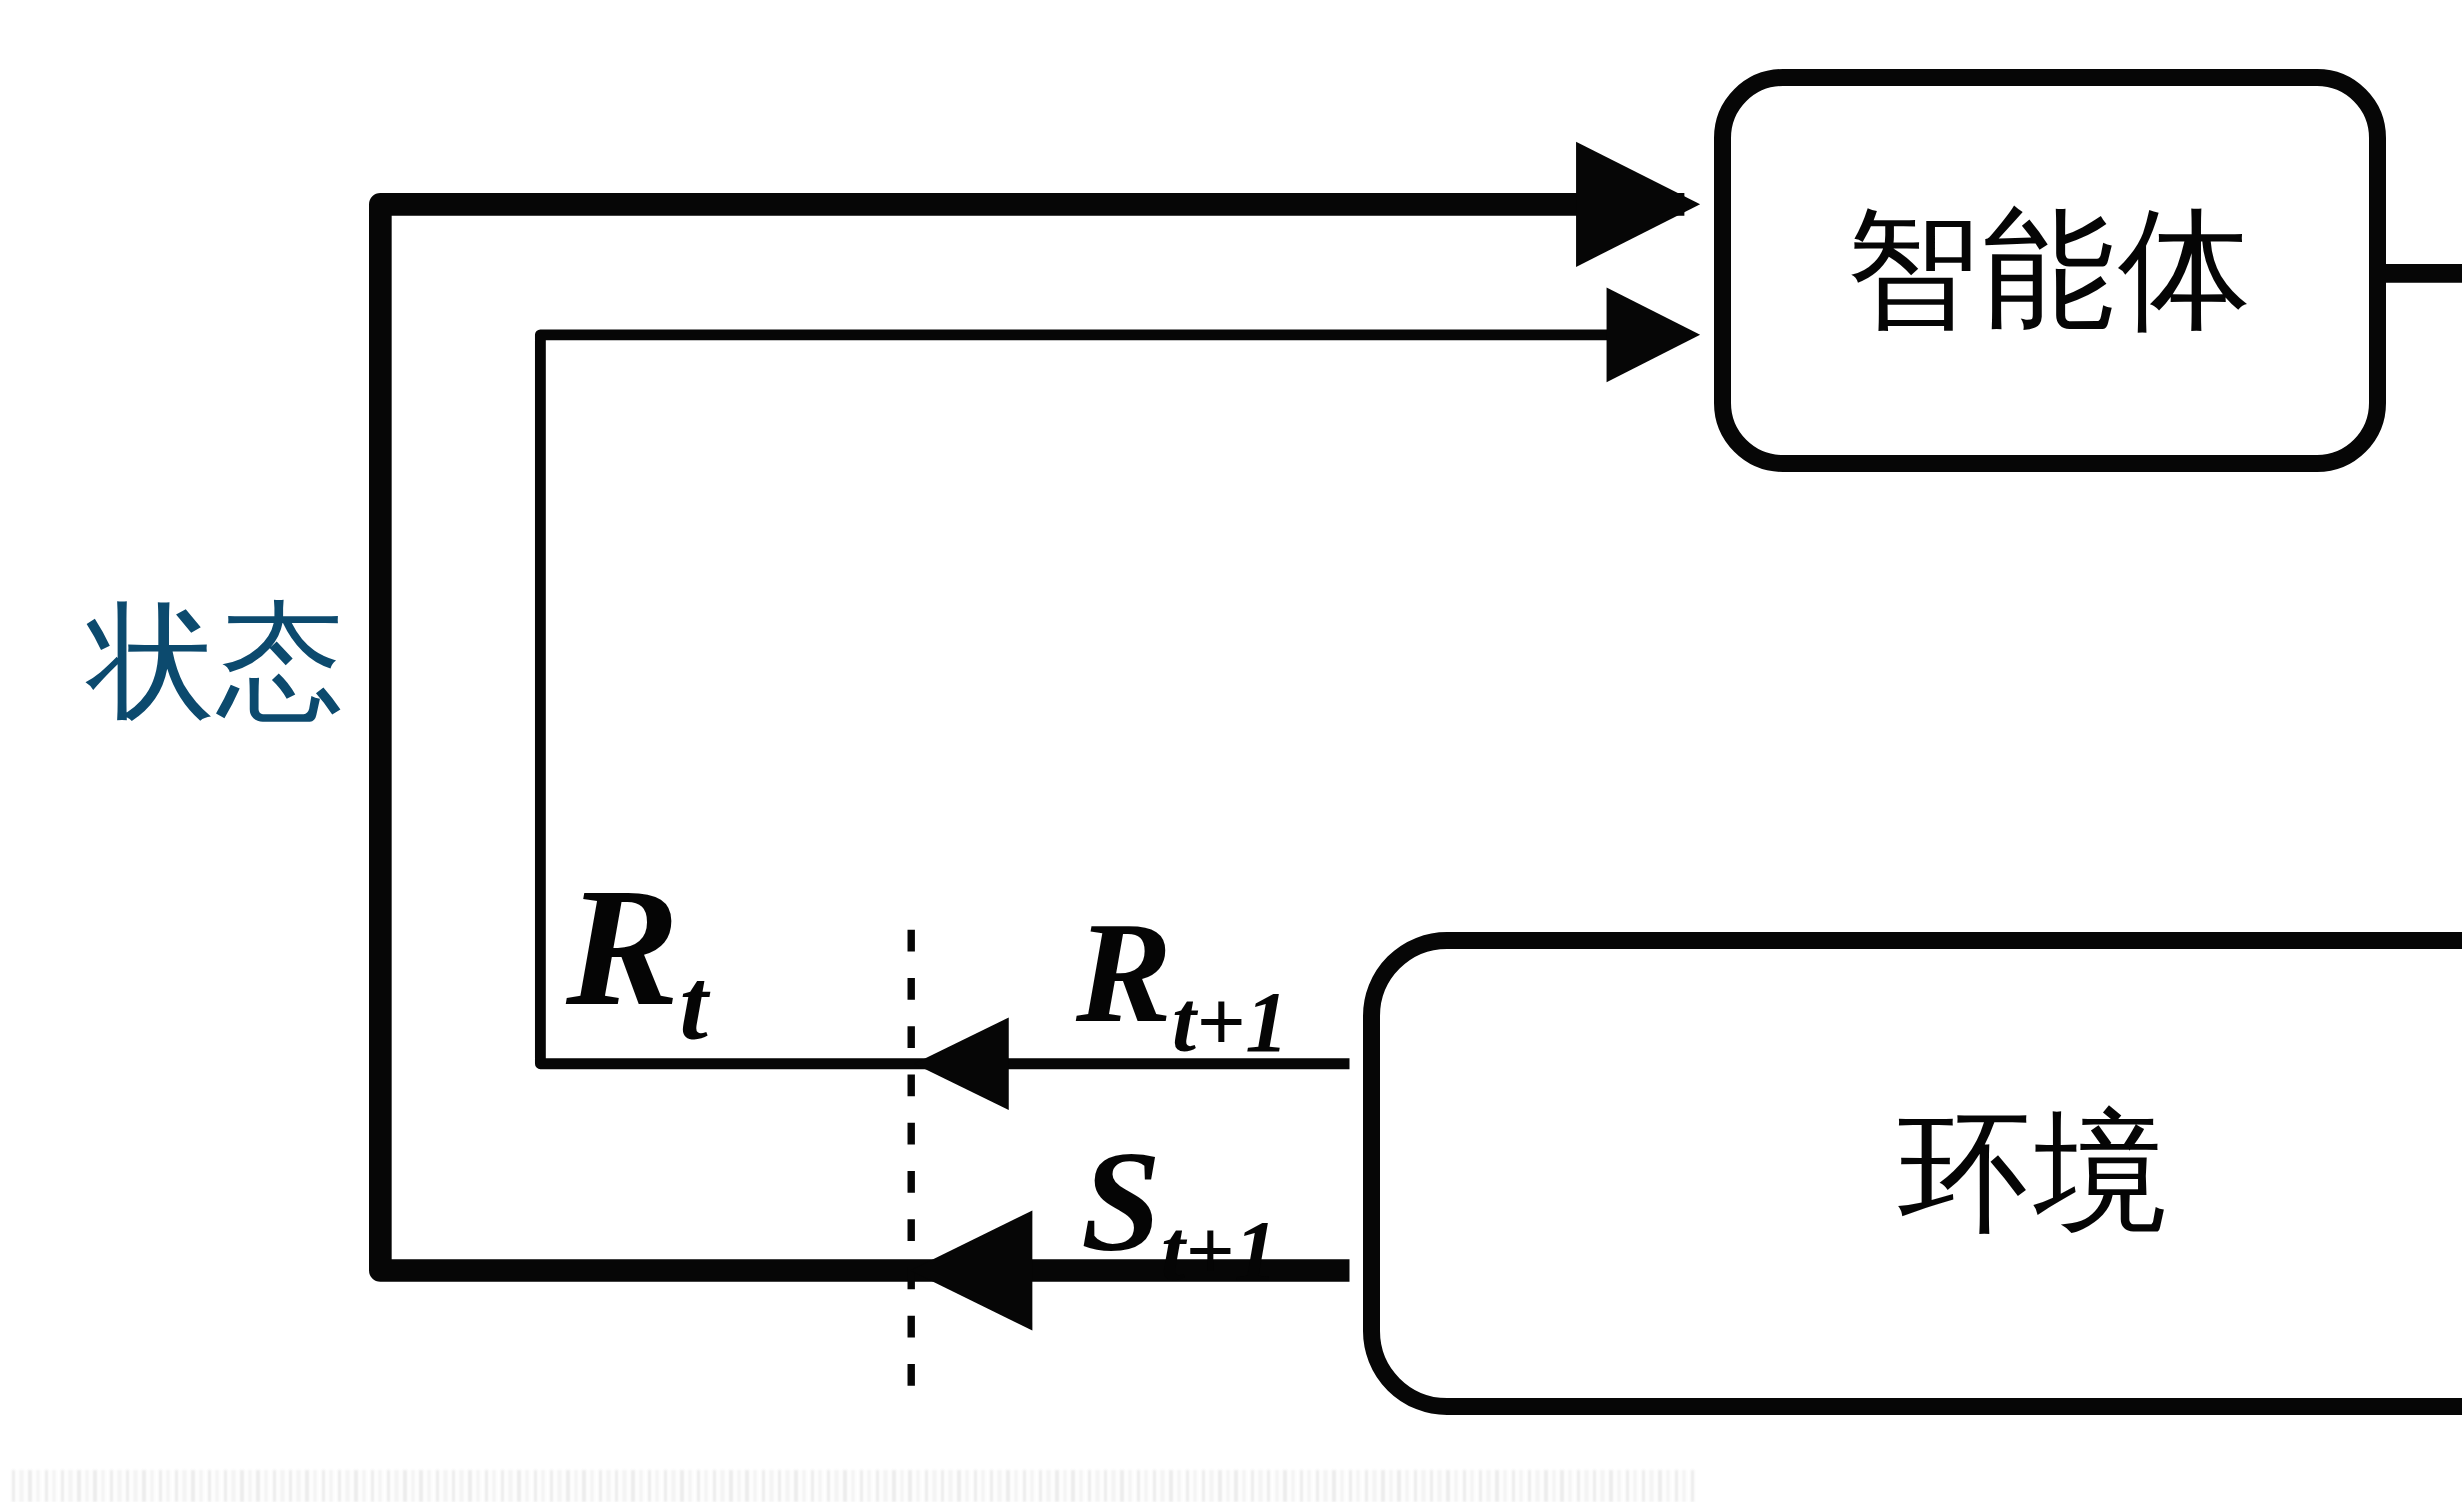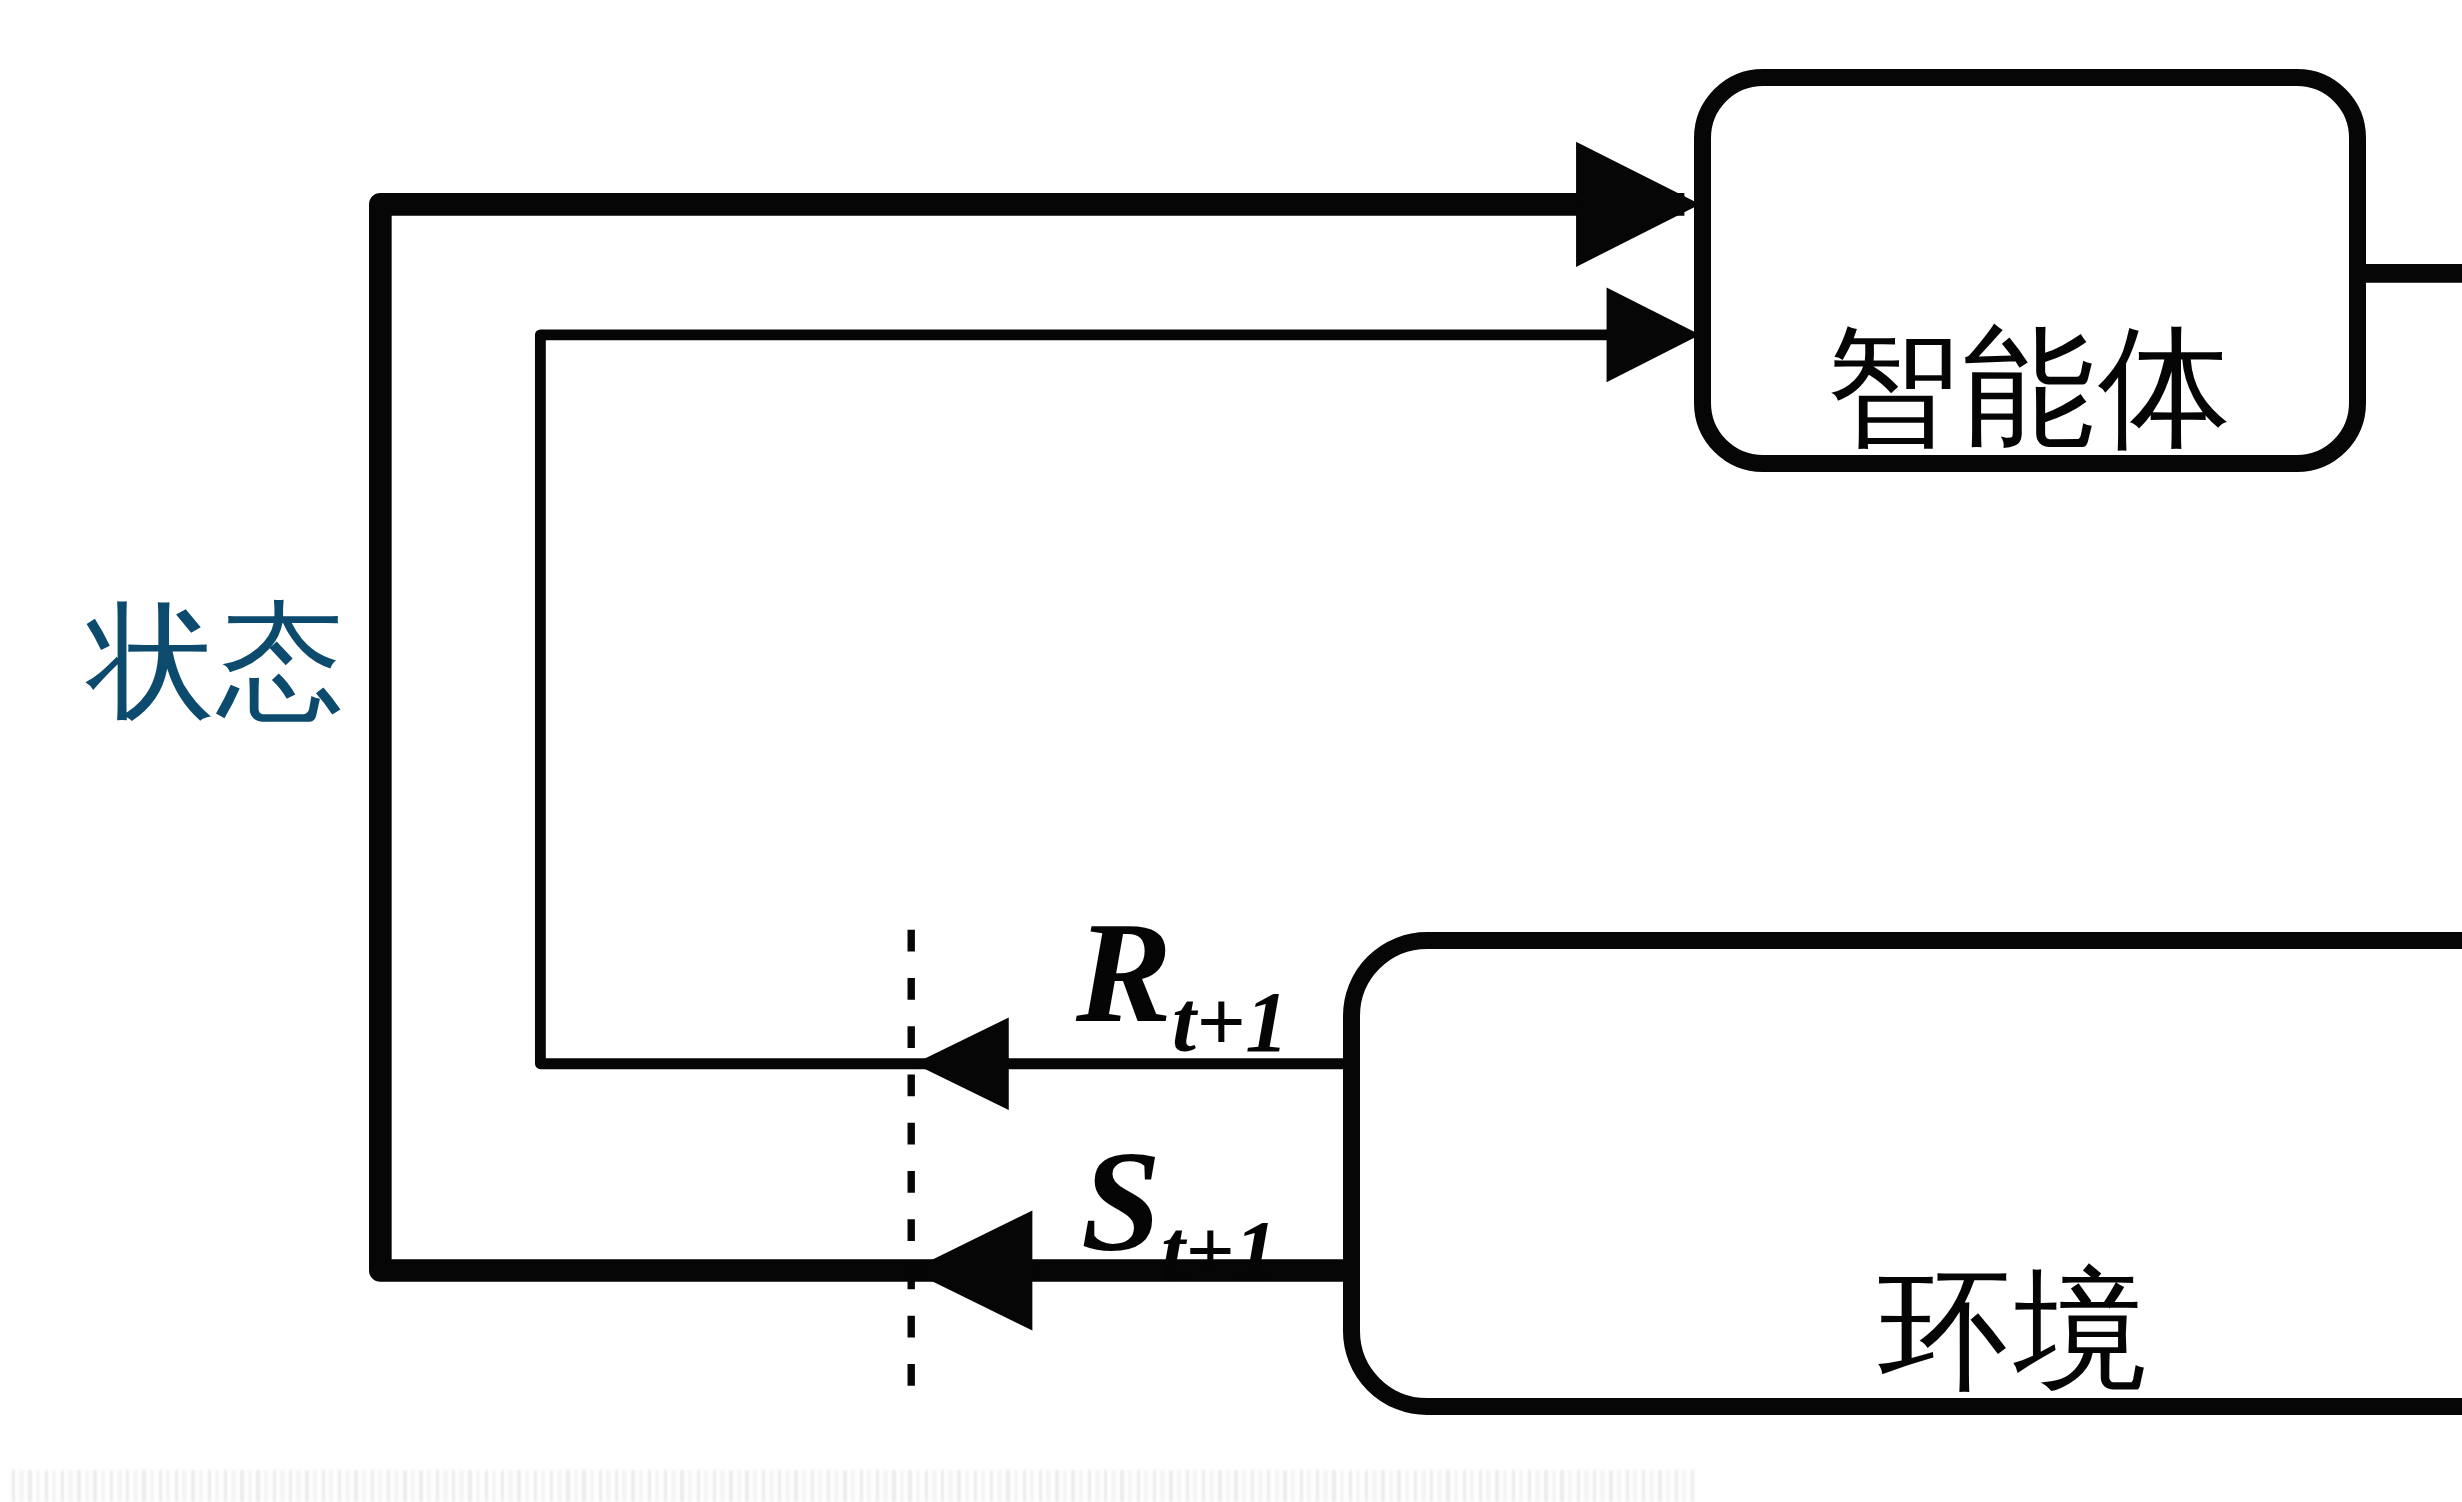--- a/index.html
+++ b/index.html
@@ -25,23 +25,24 @@
     left: 0; top: 0;
     width: 3940px; height: 1502px;
     display: block;
   }
   .node-box {
     position: absolute;
     background: #ffffff;
     border: 17.7px solid #060606;
     border-radius: 69px;
     display: flex;
-    align-items: flex-end;
+    align-items: center;
     justify-content: center;
     box-sizing: border-box;
+    margin-left: 20px;
   }
   .node-box .cjk-label {
     font-family: "Liberation Serif", serif;
     font-size: 133px;
     line-height: 1;
     letter-spacing: 3px;
     color: #050505;
     white-space: nowrap;
   }
   .agent-box {
@@ -130,20 +131,21 @@
   <div class="node-box agent-box">
     <span class="cjk-label">智能体</span>
   </div>
 
   <div class="node-box environment-box">
     <span class="cjk-label">环境</span>
   </div>
 
   <div class="side-label" style="left:88px; top:608px;">状态</div>
 
+  <div class="math-symbol math-big" style="left:566px; top:862px;"><span>R</span><sub>t</sub></div>
 
   <div class="math-symbol math-mid" style="left:1076px; top:901px;"><span>R</span><sub>t+1</sub></div>
 
   <div class="math-symbol math-mid" style="left:1081px; top:1130px;text-align:right;"><span>S</span><sub>t+1</sub></div>
 
   <div class="caption-remnant"></div>
 
 </div>
 
 

